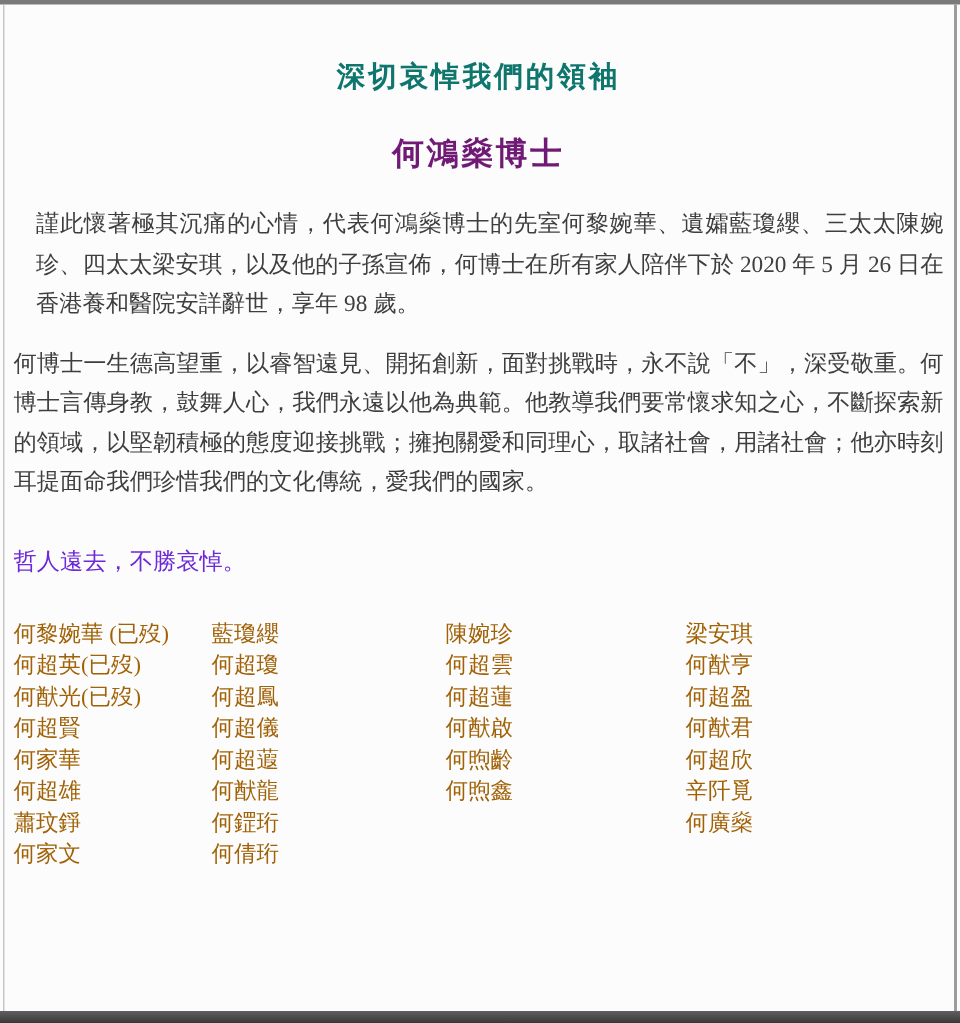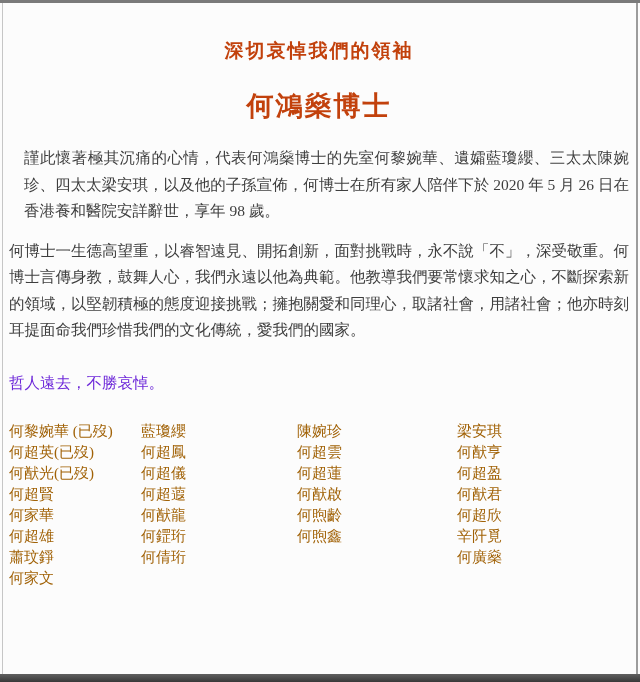--- a/index.html
+++ b/index.html
@@ -28,29 +28,29 @@
     top: 0;
     width: 620px;
   }
 
   .title-1 {
     margin: 38px 0 0 0;
     text-align: center;
     font-size: 19px;
     font-weight: bold;
     letter-spacing: 2px;
-    color: #c2410c;
+    color: #0f766e;
   }
   .title-2 {
     margin: 24px 0 0 0;
     text-align: center;
-    font-size: 27px;
+    font-size: 21px;
     font-weight: bold;
     letter-spacing: 2px;
-    color: #c2410c;
+    color: #701a75;
   }
 
   .para {
     margin: 13px 0 0 0;
     font-size: 15.5px;
     line-height: 26.5px;
     text-align: justify;
     color: #3e3e3e;
   }
   .para.first { margin-top: 21px; margin-left: 15px; }
@@ -107,20 +107,21 @@
           <div class="name-item">何超英(已歿)</div>
           <div class="name-item">何猷光(已歿)</div>
           <div class="name-item">何超賢</div>
           <div class="name-item">何家華</div>
           <div class="name-item">何超雄</div>
           <div class="name-item">蕭玟錚</div>
           <div class="name-item">何家文</div>
         </div>
         <div class="name-col">
           <div class="name-item">藍瓊纓</div>
+          <div class="name-item">何超瓊</div>
           <div class="name-item">何超鳳</div>
           <div class="name-item">何超儀</div>
           <div class="name-item">何超蕸</div>
           <div class="name-item">何猷龍</div>
           <div class="name-item">何鎠珩</div>
           <div class="name-item">何倩珩</div>
         </div>
         <div class="name-col">
           <div class="name-item">陳婉珍</div>
           <div class="name-item">何超雲</div>

